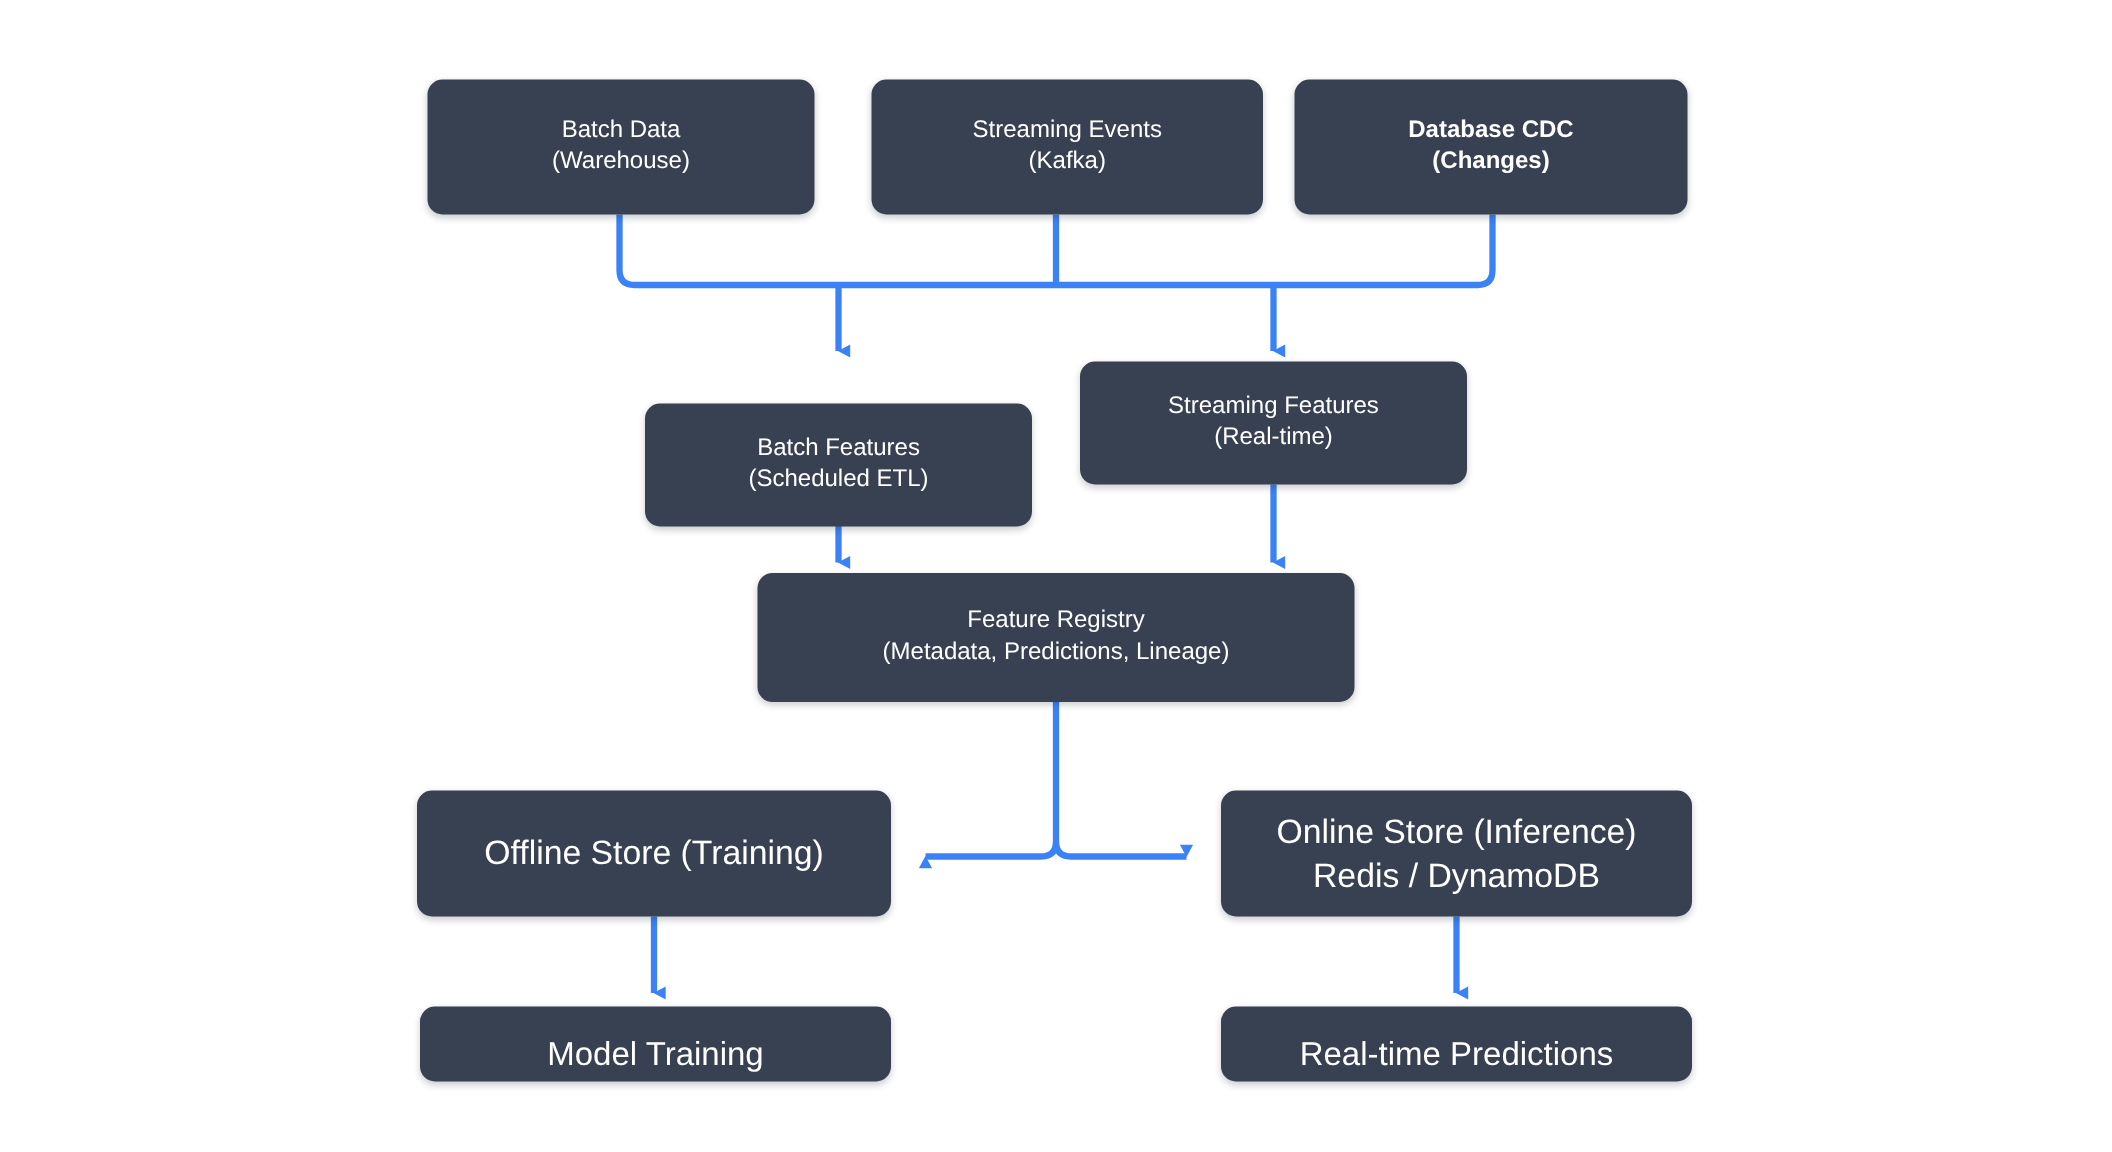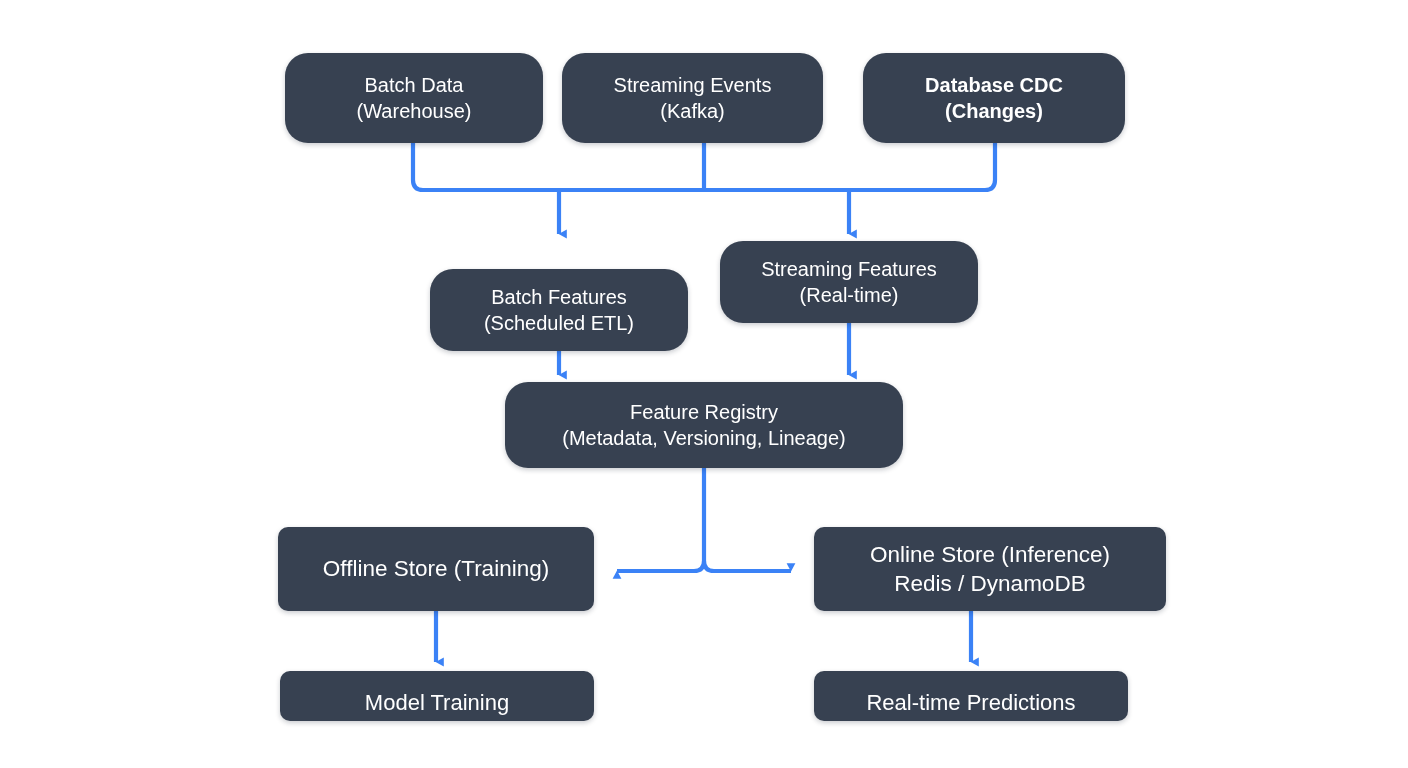--- a/index.html
+++ b/index.html
@@ -41,21 +41,21 @@
     box-shadow: 0 2px 5px rgba(15, 23, 42, 0.22);
     padding: 0 14px;
     z-index: 2;
   }
   .node .line {
     display: block;
     white-space: nowrap;
     margin-top: 14px;
   }
   .node.two-line .line { margin: 0; }
-  .sz-lg  { font-size: 20px; border-radius: 23px; }
+  .sz-lg  { font-size: 16px; }
   .sz-md  { font-size: 22.5px; }
   .sz-sm  { font-size: 22px; }
 </style>
 </head>
 <body>
 
 <div id="canvas">
 
   <svg id="wires" viewBox="0 0 1408 768" width="1408" height="768" xmlns="http://www.w3.org/2000/svg">
     <defs>
@@ -82,21 +82,21 @@
       <path d="M436,611 L436,662" marker-end="url(#ah-down)"></path>
       <path d="M971,611 L971,662" marker-end="url(#ah-down)"></path>
     </g>
   </svg>
 
   <div class="node two-line sz-lg" style="left:285px; top:53px; width:258px; height:90px;">
     <span class="line">Batch Data</span>
     <span class="line">(Warehouse)</span>
   </div>
 
-  <div class="node two-line sz-lg" style="left:562px; top:53px; width:261px; height:90px;">
+  <div class="node two-line sz-lg" style="left:581px; top:53px; width:261px; height:90px;">
     <span class="line">Streaming Events</span>
     <span class="line">(Kafka)</span>
   </div>
 
   <div class="node two-line sz-lg" style="left:863px; top:53px; width:262px; height:90px;font-weight:bold;">
     <span class="line">Database CDC</span>
     <span class="line">(Changes)</span>
   </div>
 
   <div class="node two-line sz-lg" style="left:430px; top:241px; width:258px; height:82px;margin-top:28px;">
@@ -104,28 +104,28 @@
     <span class="line">(Scheduled ETL)</span>
   </div>
 
   <div class="node two-line sz-lg" style="left:720px; top:241px; width:258px; height:82px;">
     <span class="line">Streaming Features</span>
     <span class="line">(Real-time)</span>
   </div>
 
   <div class="node two-line sz-lg" style="left:505px; top:382px; width:398px; height:86px;">
     <span class="line">Feature Registry</span>
-    <span class="line">(Metadata, Versioning, Lineage)</span>
+    <span class="line">(Metadata, Predictions, Lineage)</span>
   </div>
 
   <div class="node two-line sz-md" style="left:278px; top:527px; width:316px; height:84px;">
     <span class="line">Offline Store (Training)</span>
   </div>
 
-  <div class="node two-line sz-md" style="left:814px; top:527px; width:352px; height:84px;">
+  <div class="node two-line sz-md" style="left:814px; top:527px; width:314px; height:84px;">
     <span class="line">Online Store (Inference)</span>
     <span class="line">Redis / DynamoDB</span>
   </div>
 
   <div class="node sz-sm" style="left:280px; top:671px; width:314px; height:50px;">
     <span class="line">Model Training</span>
   </div>
 
   <div class="node sz-sm" style="left:814px; top:671px; width:314px; height:50px;">
     <span class="line">Real-time Predictions</span>

